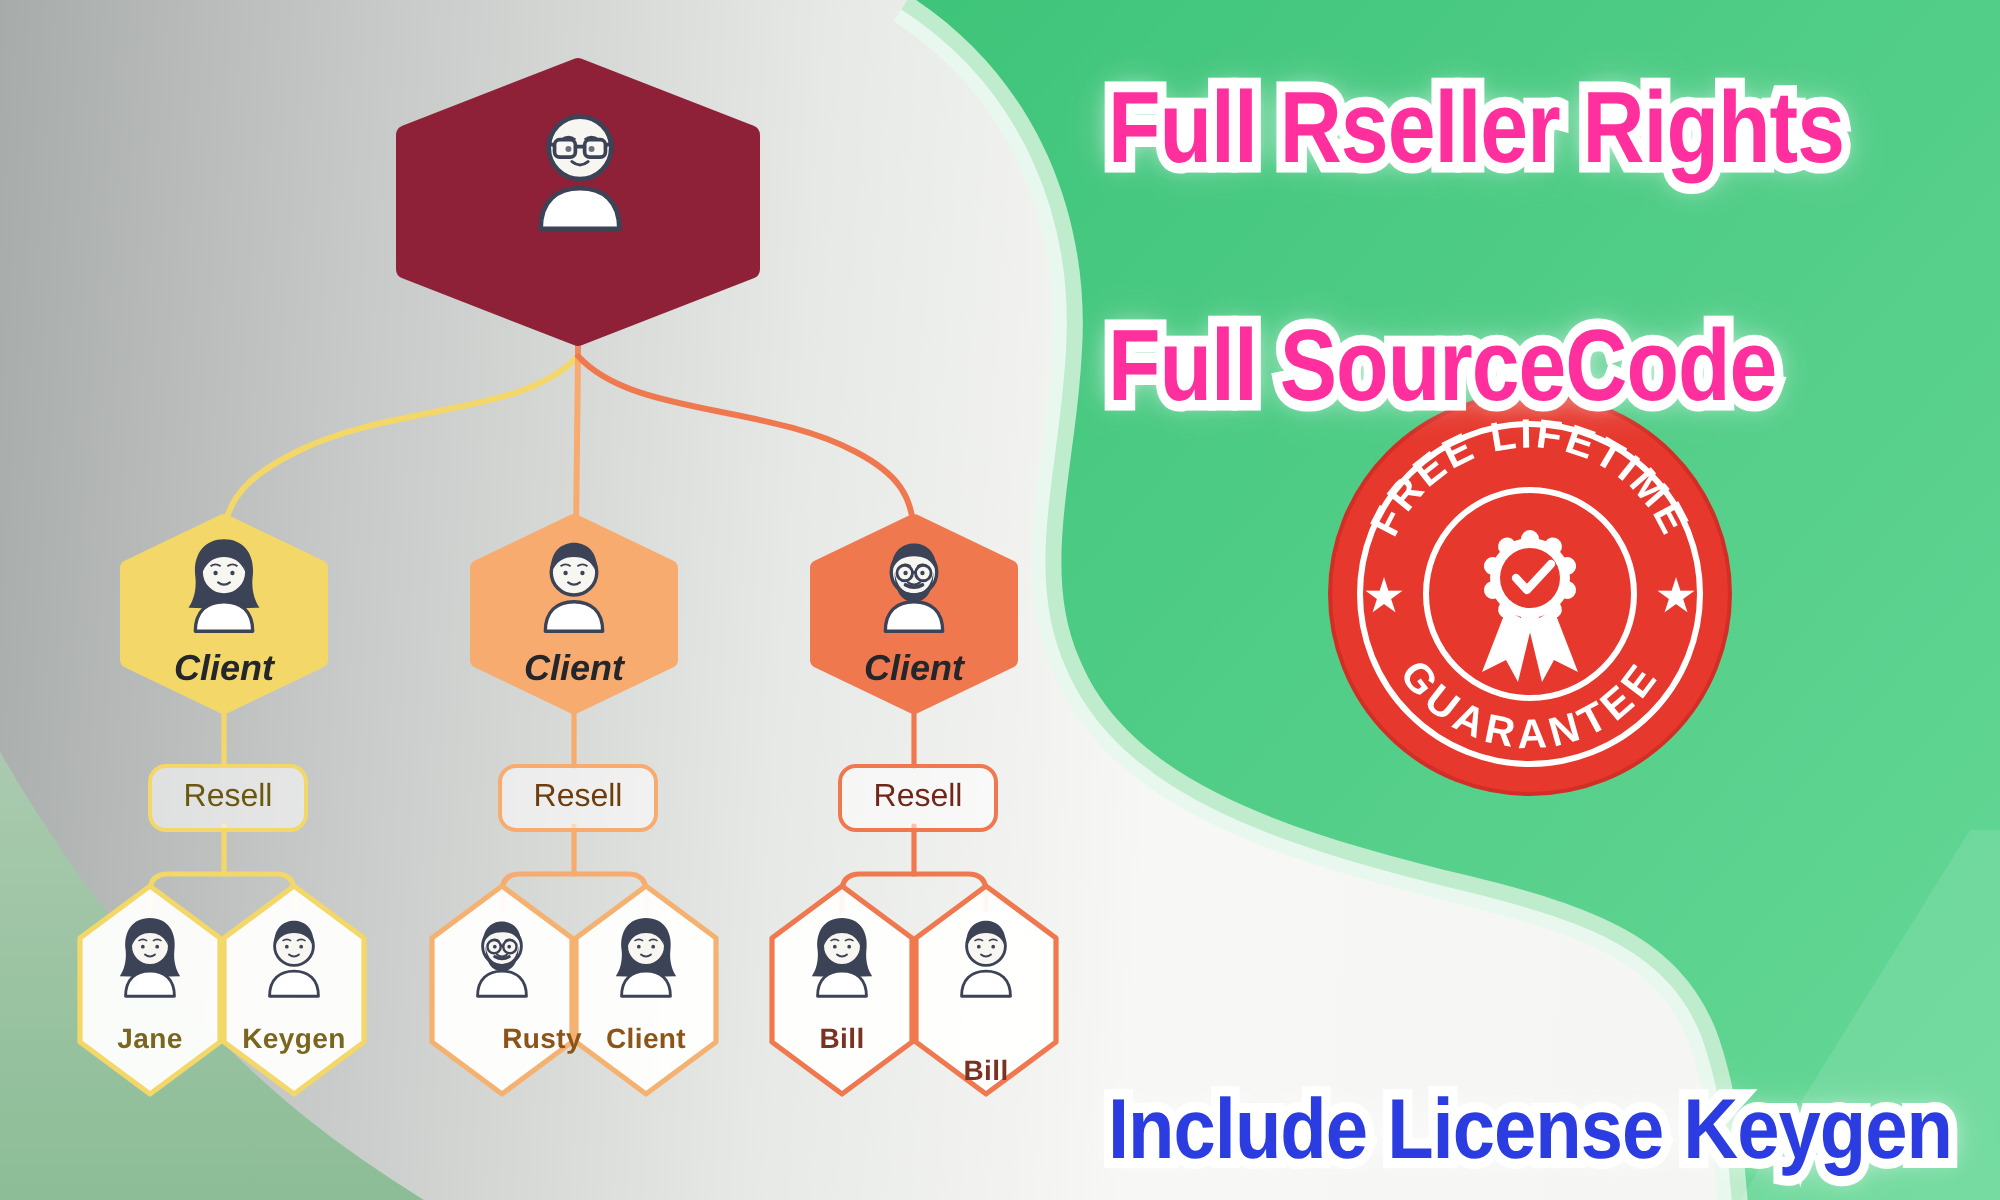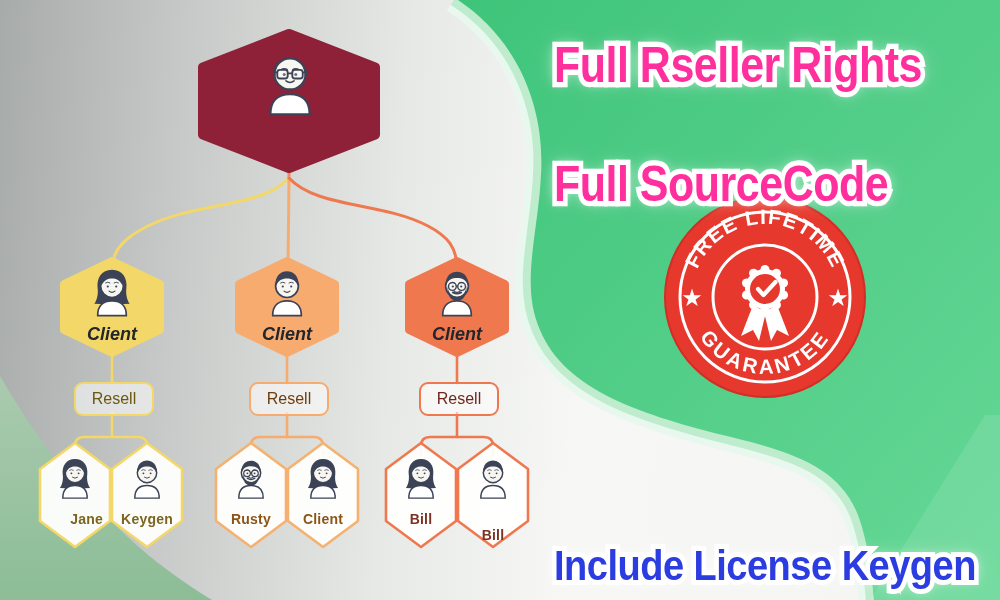--- a/index.html
+++ b/index.html
@@ -190,20 +190,20 @@
 
 
     <div class="txt client-label" style="left:64px;top:324px;">Client</div>
     <div class="txt client-label" style="left:239px;top:324px;">Client</div>
     <div class="txt client-label" style="left:409px;top:324px;">Client</div>
 
     <div class="txt resell-box" style="left:74px;top:382px;border:2.5px solid #f3d768;color:#6b570f;">Resell</div>
     <div class="txt resell-box" style="left:249px;top:382px;border:2.5px solid #f8ab6e;color:#6f3c0e;">Resell</div>
     <div class="txt resell-box" style="left:419px;top:382px;border:2.5px solid #f0784f;color:#70271a;">Resell</div>
 
-    <div class="txt name-label" style="left:23px;top:511px;color:#7a661f;text-align:right;">Jane</div>
+    <div class="txt name-label" style="left:35px;top:511px;color:#7a661f;">Jane</div>
     <div class="txt name-label" style="left:107px;top:511px;color:#7a661f;">Keygen</div>
-    <div class="txt name-label" style="left:211px;top:511px;color:#8c5418;">Rusty</div>
+    <div class="txt name-label" style="left:211px;top:511px;color:#8c5418;text-align:right;">Rusty</div>
     <div class="txt name-label" style="left:283px;top:511px;color:#8c5418;">Client</div>
     <div class="txt name-label" style="left:381px;top:511px;color:#7b3222;">Bill</div>
     <div class="txt name-label" style="left:453px;top:511px;color:#7b3222;margin-top:16px;">Bill</div>
   </div>
 </div>
 
 </body></html>

